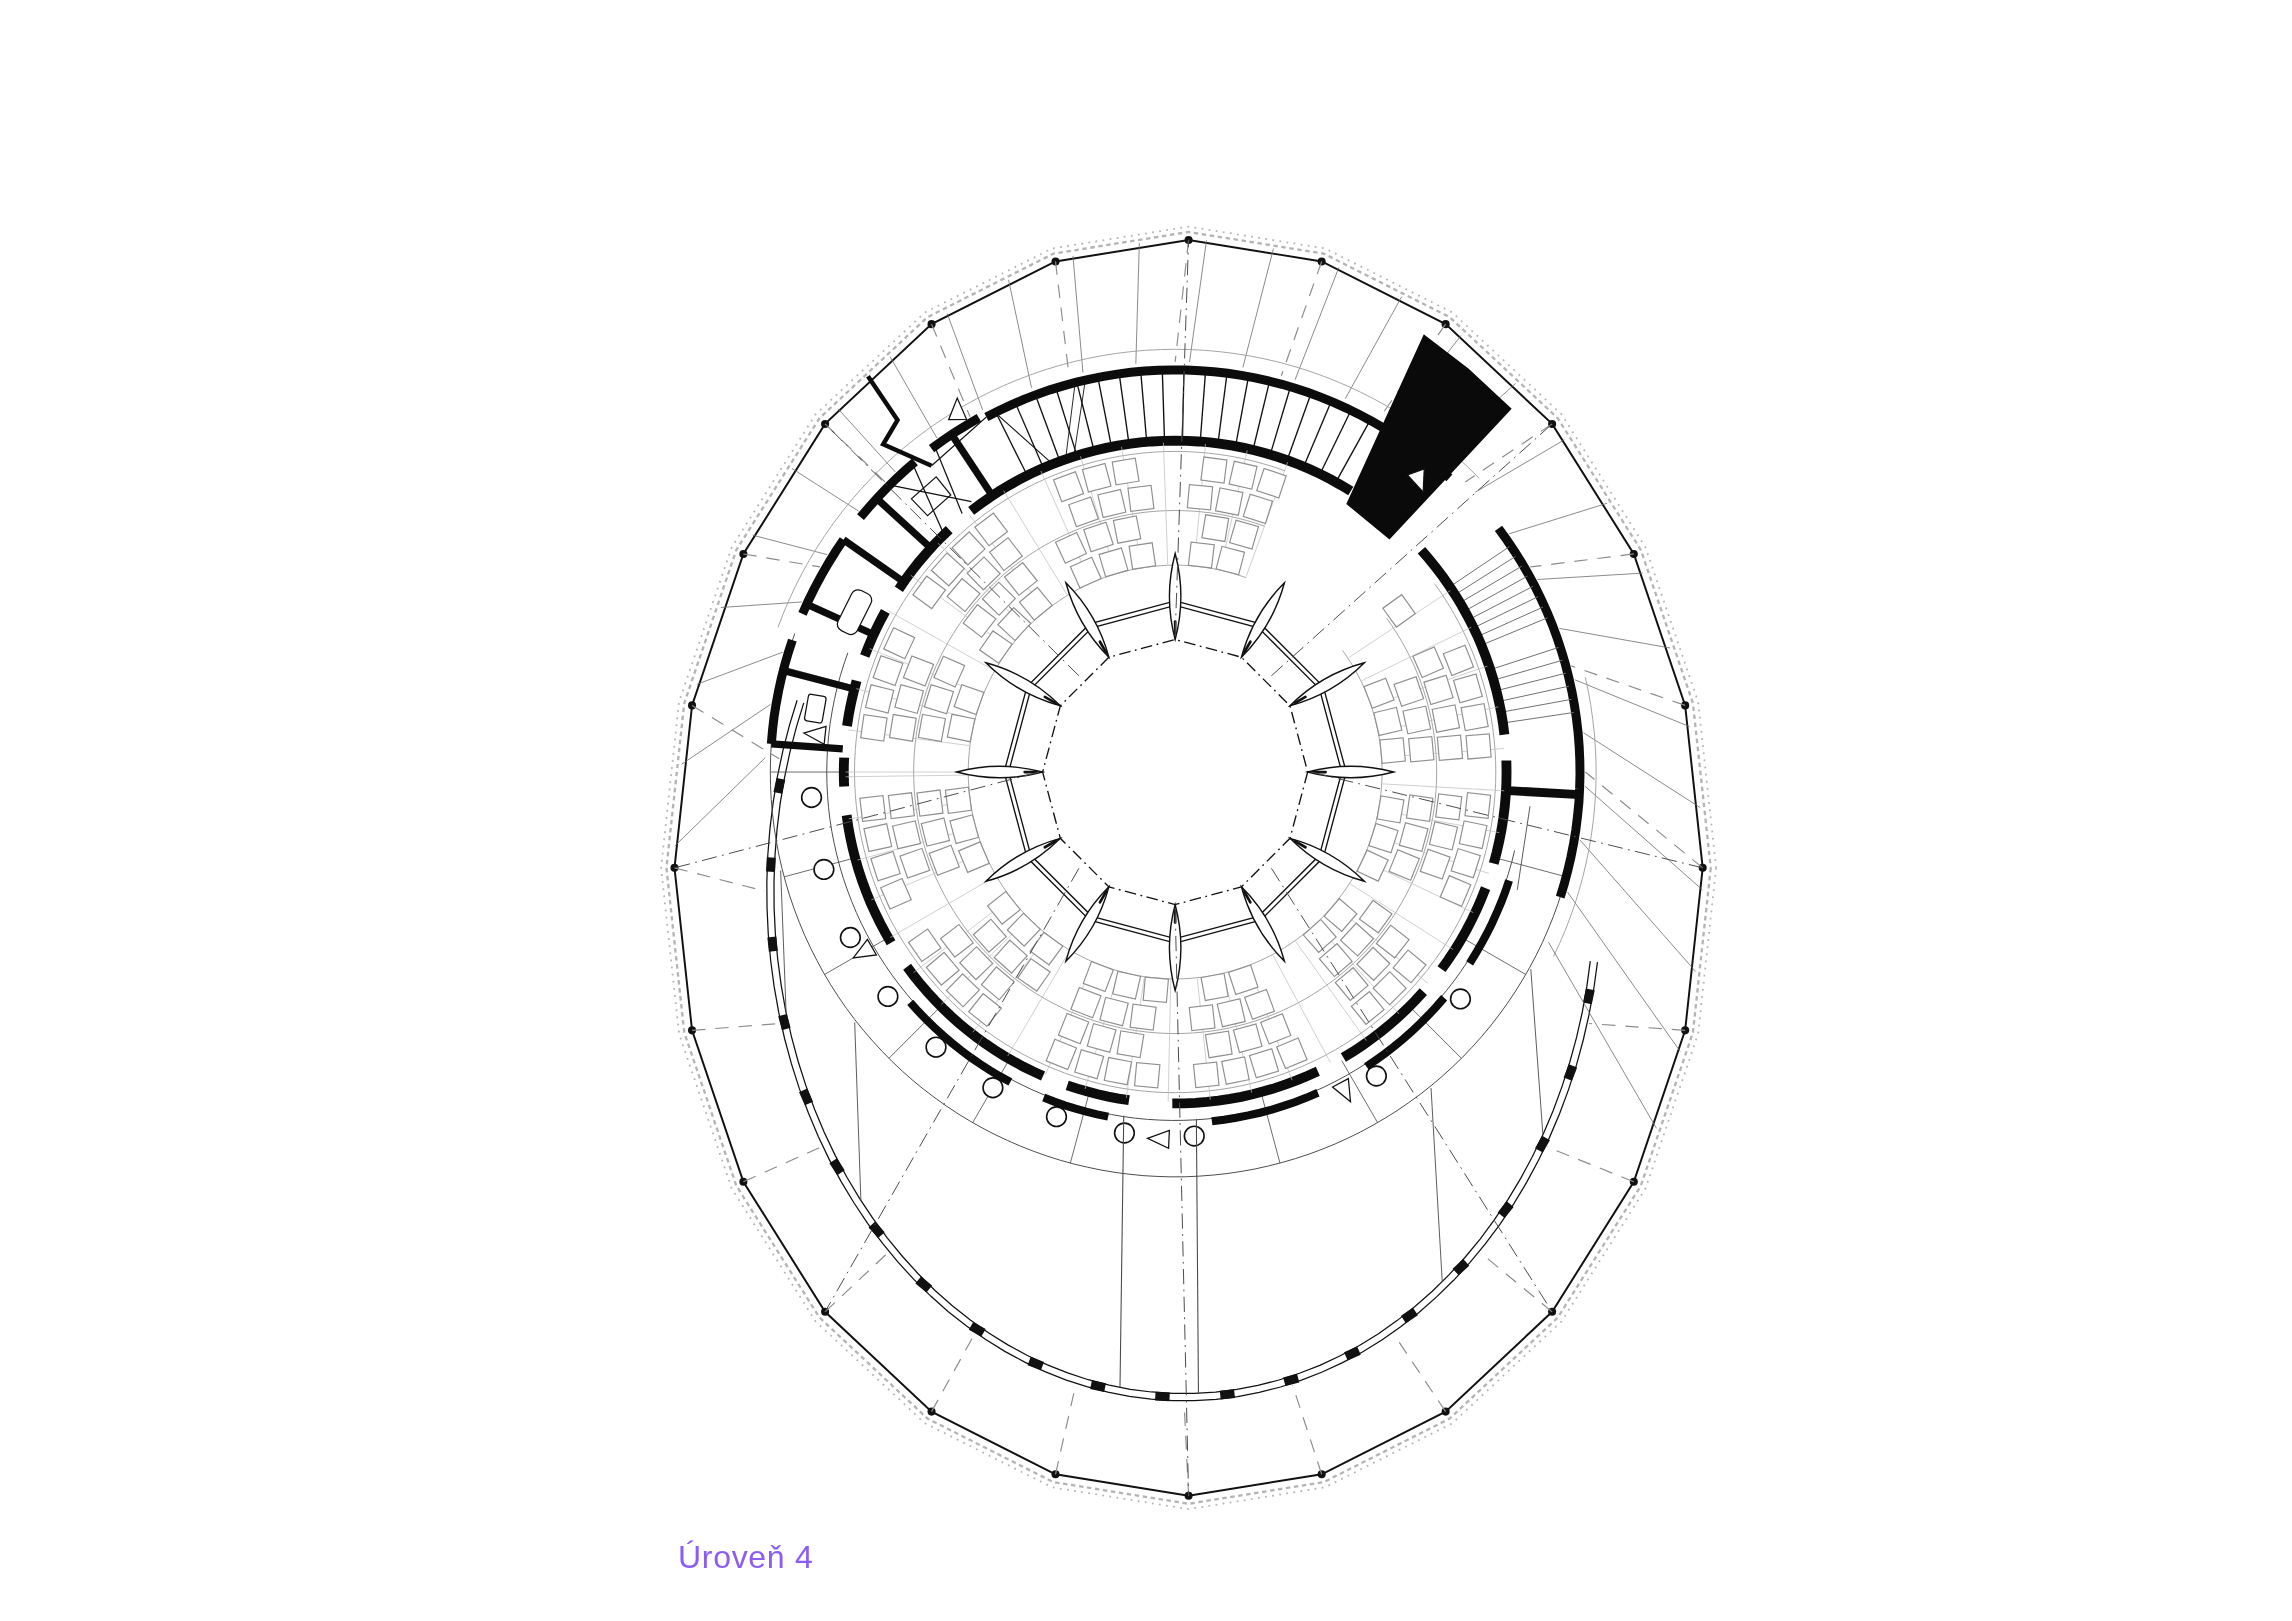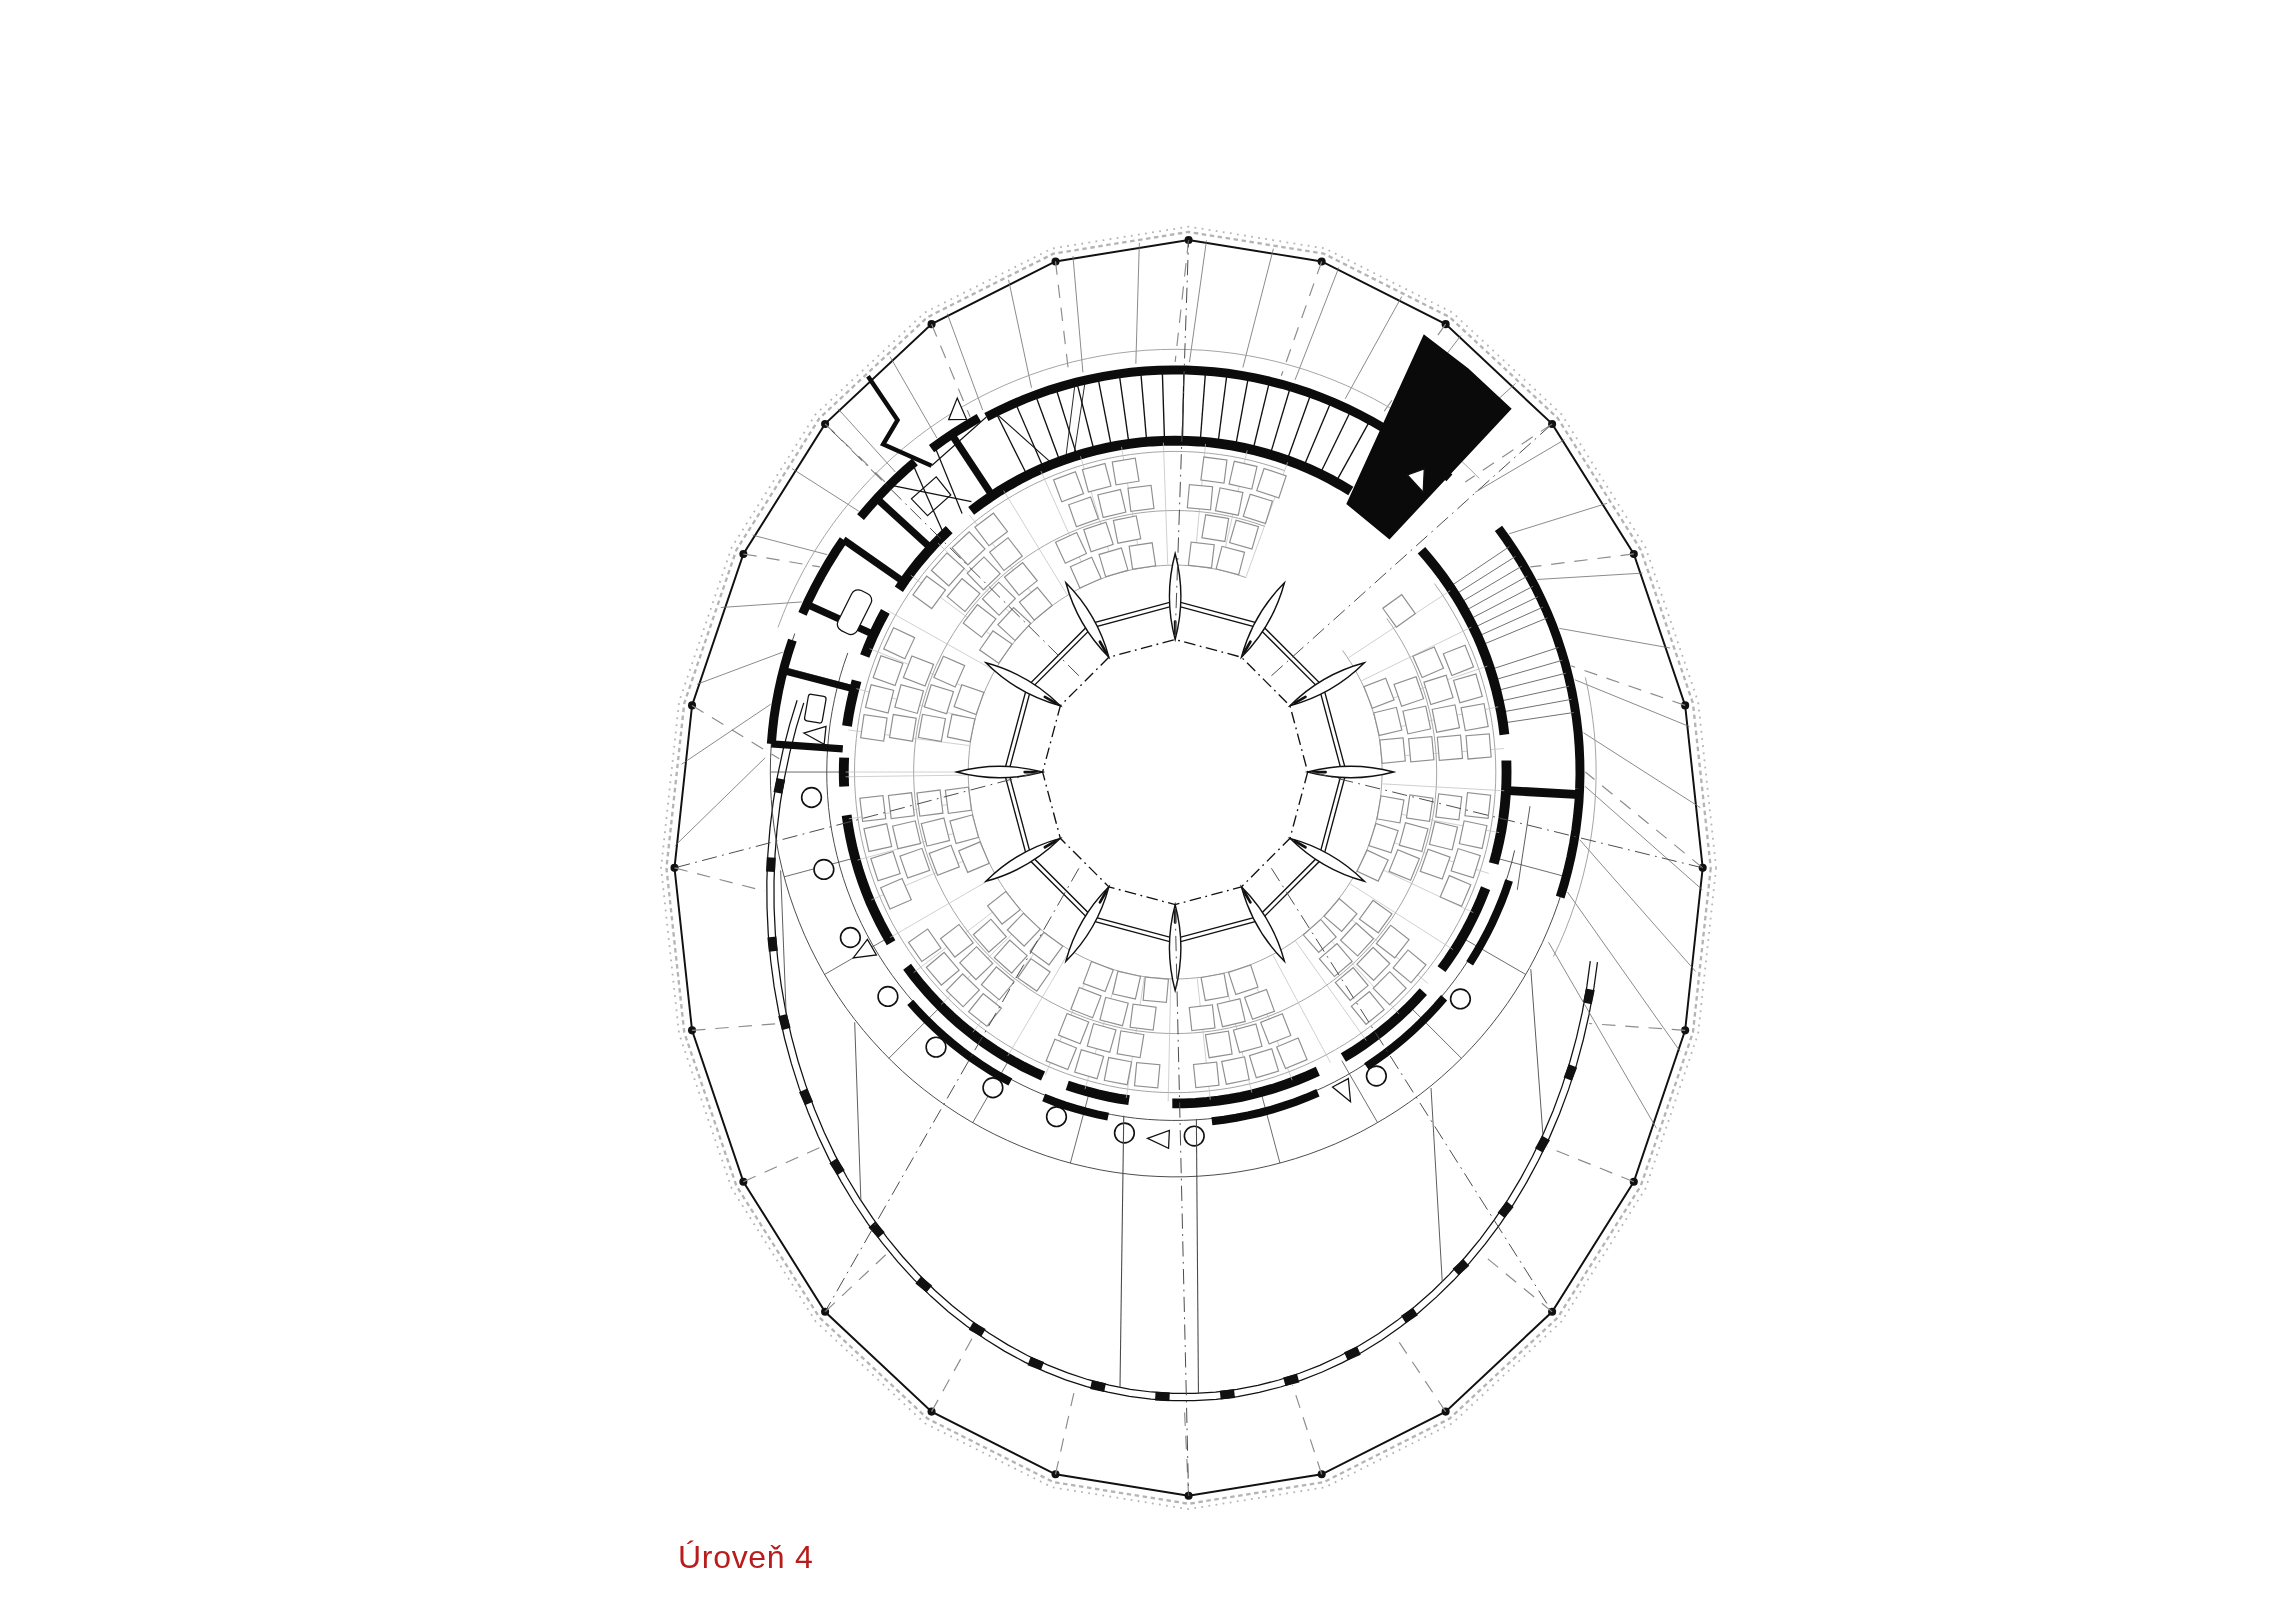--- a/index.html
+++ b/index.html
@@ -1,19 +1,19 @@
 <!DOCTYPE html>
 <html style="font-size:14.3px"><head>
 <meta charset="utf-8">
 <style>
   html,body{margin:0;padding:0;background:#fff;}
   .plan-wrap{position:relative;width:2293px;height:1622px;background:#fff;overflow:hidden;
              font-family:"Liberation Sans", sans-serif;}
   .plan-wrap svg{position:absolute;left:0;top:0;}
-  .level-label{position:absolute;color:#b91c1c;letter-spacing:0.7px;font-weight:500;}
+  .level-label{position:absolute;color:#8b5cf6;letter-spacing:0.7px;font-weight:500;}
 </style>
 </head>
 <body>
 
 <div class="plan-wrap">
   <svg id="plan-svg" width="2293" height="1622" viewBox="0 0 2560 1811">
       <g>
         <path d="M1910.0 969.0 L1890.1 1152.8 L1831.9 1324.0 L1739.2 1471.0 L1618.5 1583.9 L1477.9 1654.8 L1327.0 1679.0 L1176.1 1654.8 L1035.5 1583.9 L914.8 1471.0 L822.1 1324.0 L763.9 1152.8 L744.0 969.0 L763.9 785.2 L822.1 614.0 L914.8 467.0 L1035.5 354.1 L1176.1 283.2 L1327.0 259.0 L1477.9 283.2 L1618.5 354.1 L1739.2 467.0 L1831.9 614.0 L1890.1 785.2 L1910.0 969.0" fill="none" stroke="#b4b4b4" stroke-width="2.6" stroke-dasharray="5 4"></path>
         <path d="M1916.0 969.0 L1895.9 1154.3 L1837.1 1327.0 L1743.5 1475.3 L1621.5 1589.1 L1479.4 1660.6 L1327.0 1685.0 L1174.6 1660.6 L1032.5 1589.1 L910.5 1475.3 L816.9 1327.0 L758.1 1154.3 L738.0 969.0 L758.1 783.7 L816.9 611.0 L910.5 462.7 L1032.5 348.9 L1174.6 277.4 L1327.0 253.0 L1479.4 277.4 L1621.5 348.9 L1743.5 462.7 L1837.1 611.0 L1895.9 783.7 L1916.0 969.0" fill="none" stroke="#b4b4b4" stroke-width="2" stroke-dasharray="2 6"></path>
         <path d="M1901.0 969.0 L1881.4 1150.4 L1824.1 1319.5 L1732.9 1464.7 L1614.0 1576.1 L1475.6 1646.1 L1327.0 1670.0 L1178.4 1646.1 L1040.0 1576.1 L921.1 1464.7 L829.9 1319.5 L772.6 1150.4 L753.0 969.0 L772.6 787.6 L829.9 618.5 L921.1 473.3 L1040.0 361.9 L1178.4 291.9 L1327.0 268.0 L1475.6 291.9 L1614.0 361.9 L1732.9 473.3 L1824.1 618.5 L1881.4 787.6 Z" fill="none" stroke="#111111" stroke-width="2.2"></path>

